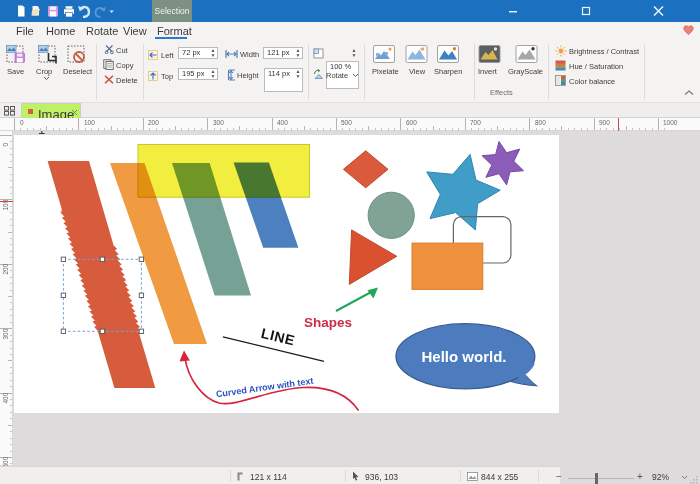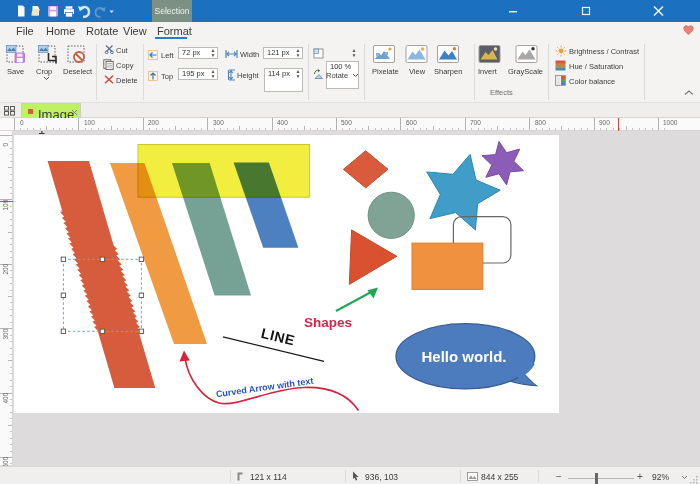--- a/index.html
+++ b/index.html
@@ -34,21 +34,21 @@
  background-image:
   repeating-linear-gradient(to bottom, #b4b2b1 0 1px, transparent 1px 64.4px),
   repeating-linear-gradient(to bottom, transparent 0 32.2px, #b8b6b5 32.2px 33.2px, transparent 33.2px 64.4px),
   repeating-linear-gradient(to bottom, #c6c4c3 0 1px, transparent 1px 6.44px);
  background-size:12px 330px,5px 330px,3px 330px;
  background-position:0 4px,8px 4px,10px 4px;background-repeat:no-repeat}
 .vnum{position:absolute;left:0px;width:10px;font-size:6.5px;color:#666;transform:rotate(-90deg);transform-origin:center}
 
 #canvas{position:absolute;left:14px;top:135px;width:545px;height:278px;background:#fff}
 
-#statusbar{position:absolute;left:0;top:466px;width:700px;height:18px;background:#f1efee;border-top:1px solid #d9d7d6}
+#statusbar{position:absolute;left:0;top:466px;width:560px;height:18px;background:#f1efee;border-top:1px solid #d9d7d6}
 .sitem{position:absolute;top:4.5px;font-size:8.5px;color:#3a3a3a;white-space:nowrap}
 .ssep{position:absolute;top:3px;width:1px;height:12px;background:#dddbda}
 </style></head><body>
 <div id="app">
 
 <div id="titlebar">
 <svg class="abs" style="left:17px;top:5px" width="100" height="13" viewBox="0 0 100 13">
 
   <path d="M1,0.5 h4.5 l2,2 v9 h-6.5 z" fill="#fff"></path>
         <path d="M5.5,0.5 l2,2 h-2 z" fill="#cfe2f3"></path>

